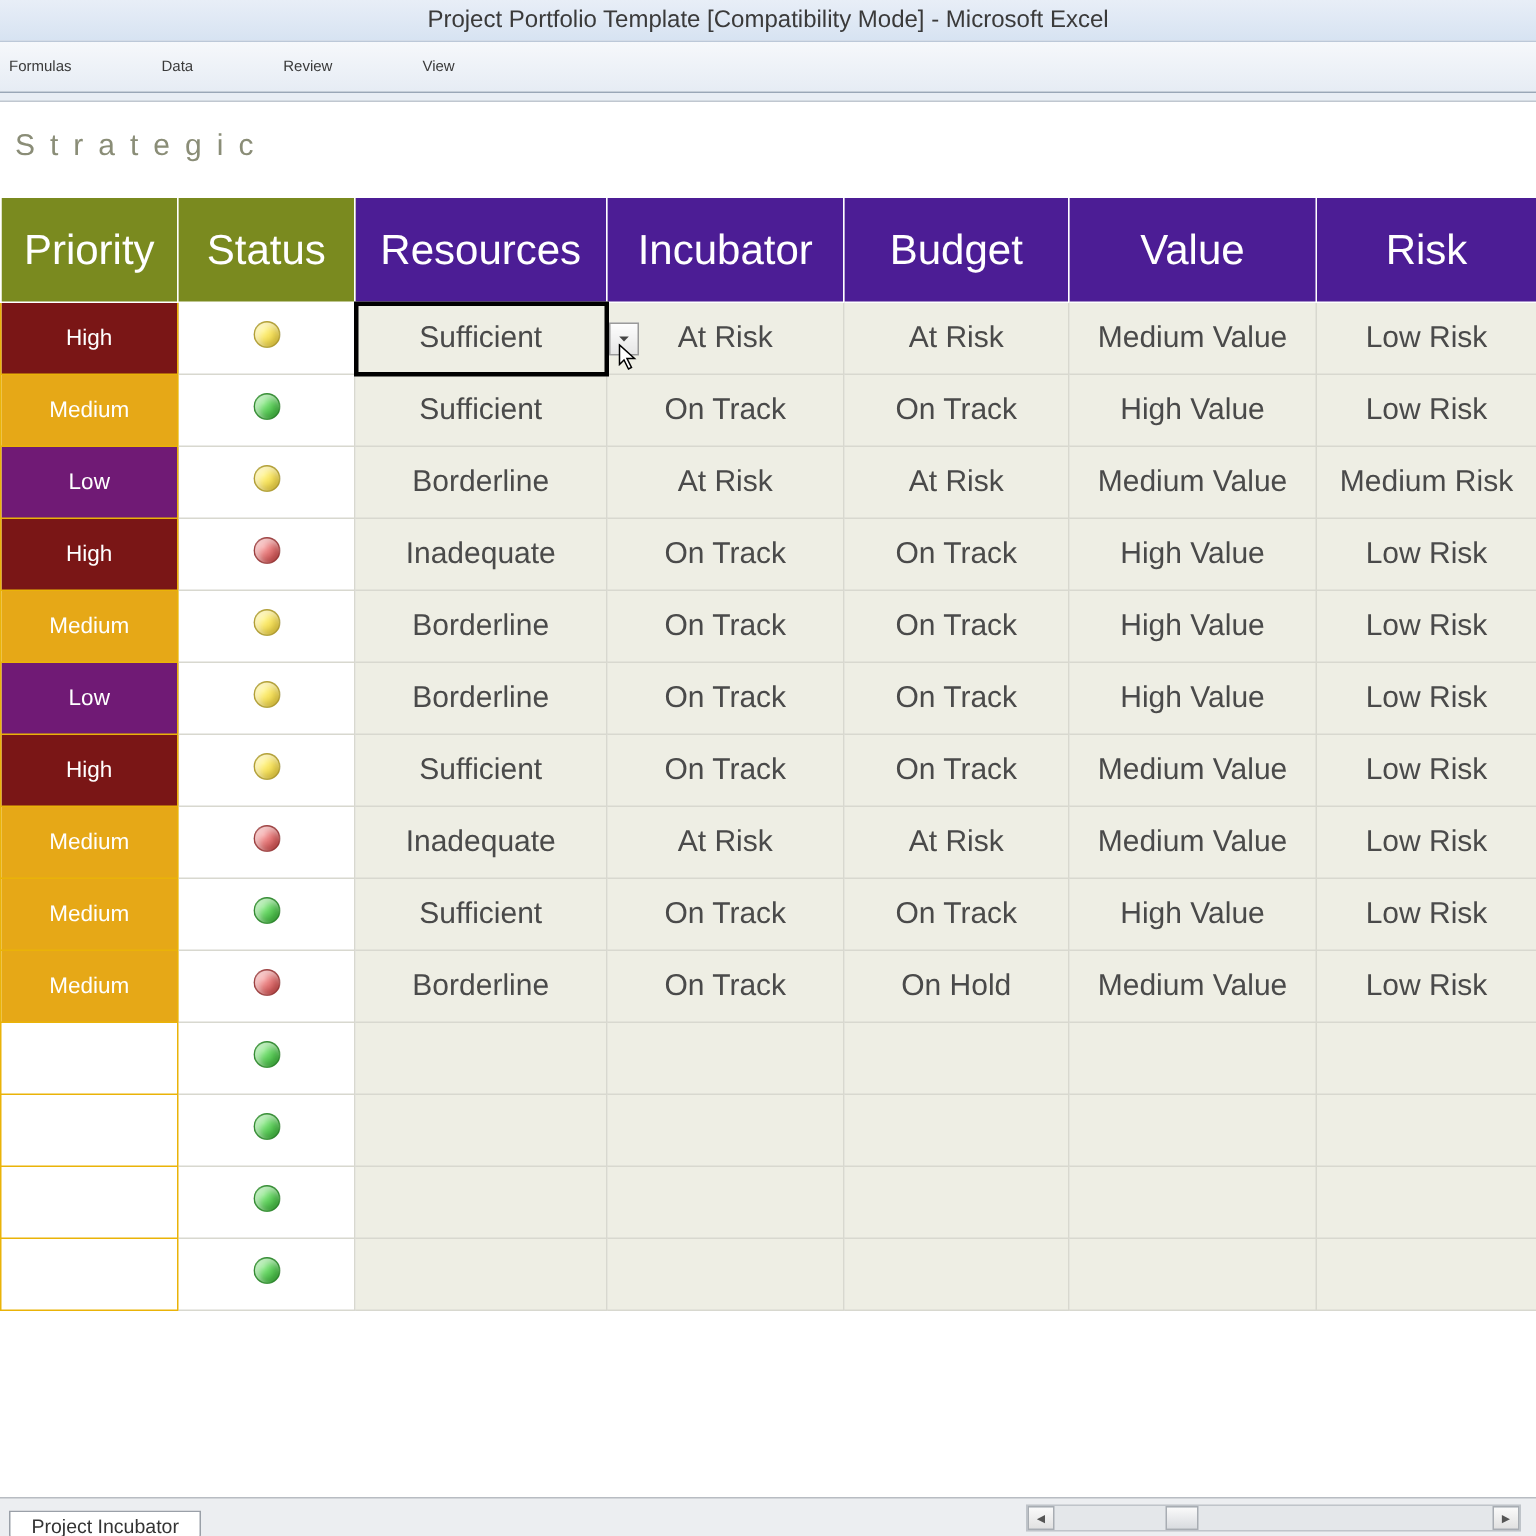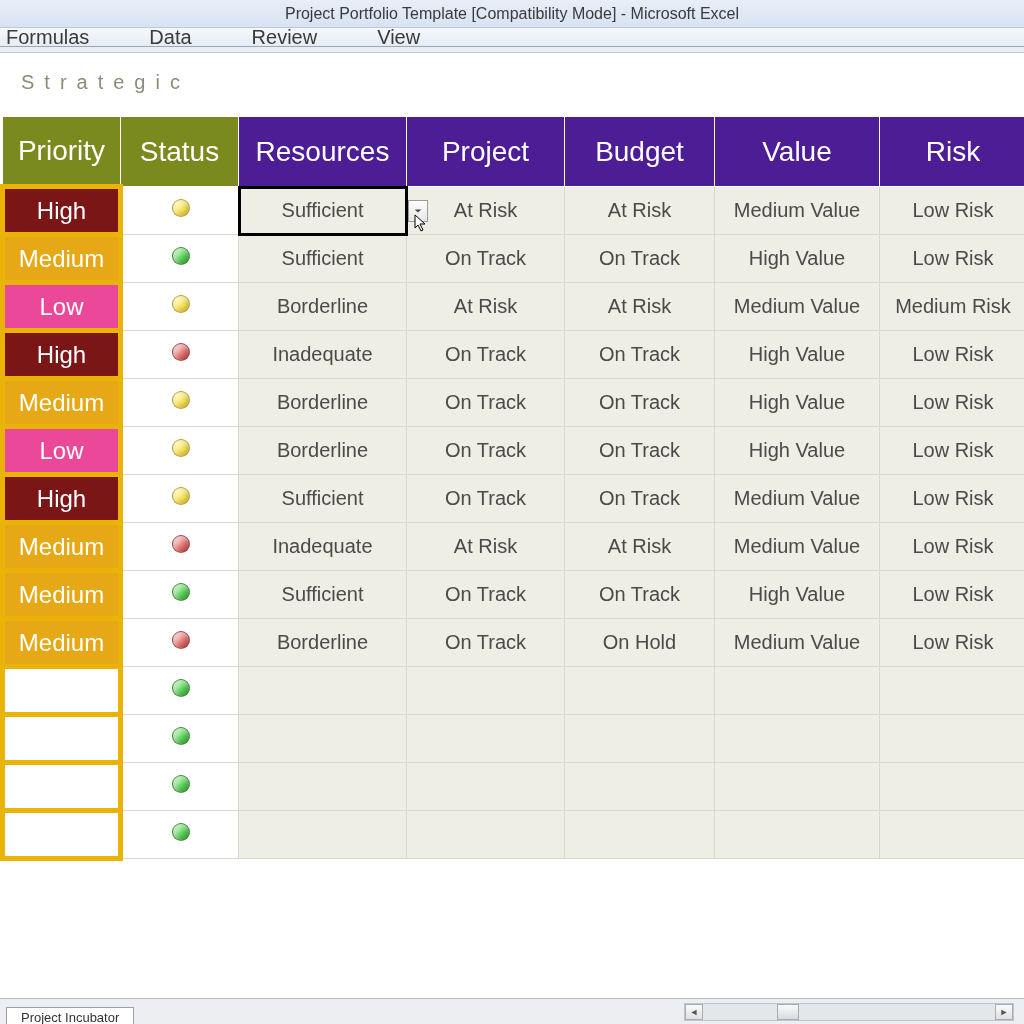--- a/index.html
+++ b/index.html
@@ -14,43 +14,43 @@
     height: 28px;
     background: linear-gradient(#e8eef7, #d7e3f2);
     display: flex;
     align-items: center;
     justify-content: center;
     font-size: 16px;
     color: #3a3a3a;
     border-bottom: 1px solid #bcc8d8;
   }
   .menu-bar {
-    height: 19px;
+    height: 34px;
     background: linear-gradient(#f6f8fb, #e6ecf4);
     display: flex;
     align-items: center;
-    font-size: 20px;
+    font-size: 10px;
     color: #3a3a3a;
     border-bottom: 1px solid #9aa7b7;
     padding-left: 6px;
     text-align: right;
   }
   .menu-bar .item { margin-right: 60px; cursor: default; }
   .ribbon-gap { height: 6px; background: #e9eef5; border-bottom: 1px solid #c0c7d0; }
 
   .logo-area {
     background: #fff;
     padding: 18px 0 22px 0;
   }
   .logo-strategic {
     font-size: 20px;
     letter-spacing: 10px;
     color: #8a8d77;
     font-weight: 300;
-    margin-left: 21px;
+    margin-left: 10px;
   }
   .logo-metric {
     font-size: 38px;
     letter-spacing: 4px;
     color: #1e3c54;
     font-weight: 400;
     font-family: "Arial Narrow", Arial, sans-serif;
     margin-top: -2px;
   }
 
@@ -71,27 +71,27 @@
   .grid td {
     height: 48px;
     text-align: center;
     font-size: 20px;
     color: #4a4a4a;
     border: 1px solid #d8d8cf;
     background: #eeeee4;
   }
   .grid td.priority {
     color: #fff;
-    font-size: 24px;
-    border: 5px solid #eab308;
+    font-size: 15px;
+    border: 1px solid #eab308;
     margin-left: 17px;
   }
   .grid td.p-high   { background: #7a1616; }
   .grid td.p-medium { background: #e6a817; }
-  .grid td.p-low    { background: #ec4899; }
+  .grid td.p-low    { background: #701a75; }
   .grid td.p-empty  { background: #fff; }
   .grid td.status   { background: #fff; }
 
   .dot {
     display: inline-block;
     width: 18px; height: 18px;
     border-radius: 50%;
     border: 1px solid rgba(0,0,0,.25);
     box-shadow: inset 3px 3px 5px rgba(255,255,255,.6), inset -2px -2px 4px rgba(0,0,0,.15);
   }
@@ -199,21 +199,21 @@
     <col class="c-sched">
       <col class="c-budget">
       <col class="c-value">
       <col class="c-risk">
   </colgroup>
   <thead>
     <tr>
       <th class="green">Priority</th>
       <th class="green">Status</th>
       <th class="navy">Resources</th>
-      <th class="navy">Project</th>
+      <th class="navy">Incubator</th>
       <th class="navy">Budget</th>
       <th class="navy">Value</th>
       <th class="navy">Risk</th>
     </tr>
   </thead>
   <tbody id="tbody">
       <tr>
         <td class="priority p-high">High</td>
         <td class="status"><span class="dot yellow"></span></td>
         <td class="selected">Sufficient<div class="dropdown-btn">

